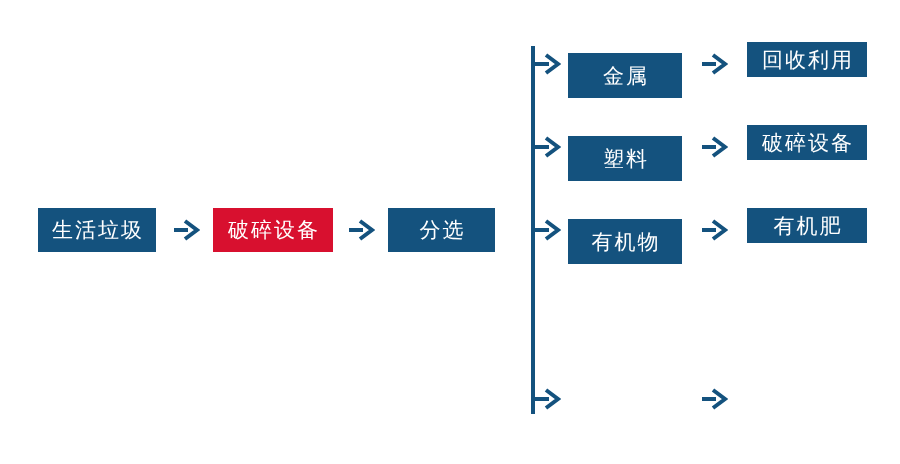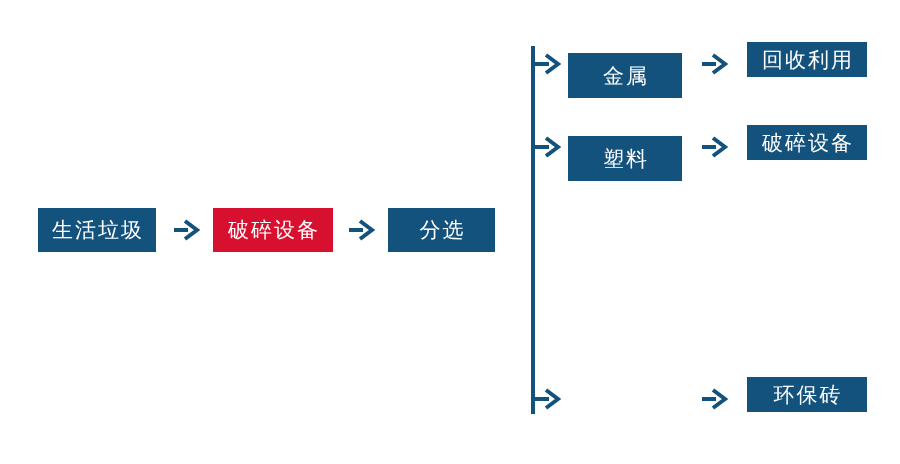--- a/index.html
+++ b/index.html
@@ -117,31 +117,46 @@
     <div class="box material-box">塑料</div>
     <span class="arrow mid-arrow">
       <svg viewBox="0 0 27 22" xmlns="http://www.w3.org/2000/svg">
         <path d="M1 11 H15" stroke="currentColor" stroke-width="4" fill="none"></path>
         <path d="M12 2 L24 11 L12 20" stroke="currentColor" stroke-width="4" fill="none" stroke-linejoin="miter"></path>
       </svg>
     </span>
     <div class="box product-box">破碎设备</div>
   </div>
 
+  <div class="branch-row" style="top:208px">
+    <span class="arrow branch-arrow">
+      <svg viewBox="0 0 27 22" xmlns="http://www.w3.org/2000/svg">
+        <path d="M1 11 H15" stroke="currentColor" stroke-width="4" fill="none"></path>
+        <path d="M12 2 L24 11 L12 20" stroke="currentColor" stroke-width="4" fill="none" stroke-linejoin="miter"></path>
+      </svg>
+    </span>
+    <div class="box material-box">有机物</div>
+    <span class="arrow mid-arrow">
+      <svg viewBox="0 0 27 22" xmlns="http://www.w3.org/2000/svg">
+        <path d="M1 11 H15" stroke="currentColor" stroke-width="4" fill="none"></path>
+        <path d="M12 2 L24 11 L12 20" stroke="currentColor" stroke-width="4" fill="none" stroke-linejoin="miter"></path>
+      </svg>
+    </span>
+    <div class="box product-box">有机肥</div>
+  </div>
 
 
   <div class="branch-row" style="top:377px">
     <span class="arrow branch-arrow">
       <svg viewBox="0 0 27 22" xmlns="http://www.w3.org/2000/svg">
         <path d="M1 11 H15" stroke="currentColor" stroke-width="4" fill="none"></path>
         <path d="M12 2 L24 11 L12 20" stroke="currentColor" stroke-width="4" fill="none" stroke-linejoin="miter"></path>
       </svg>
     </span>
     <span class="arrow mid-arrow">
       <svg viewBox="0 0 27 22" xmlns="http://www.w3.org/2000/svg">
         <path d="M1 11 H15" stroke="currentColor" stroke-width="4" fill="none"></path>
         <path d="M12 2 L24 11 L12 20" stroke="currentColor" stroke-width="4" fill="none" stroke-linejoin="miter"></path>
       </svg>
     </span>
-    <div class="box product-box">环保砖</div>
   </div>
 
 </div>
 
 </body></html>

